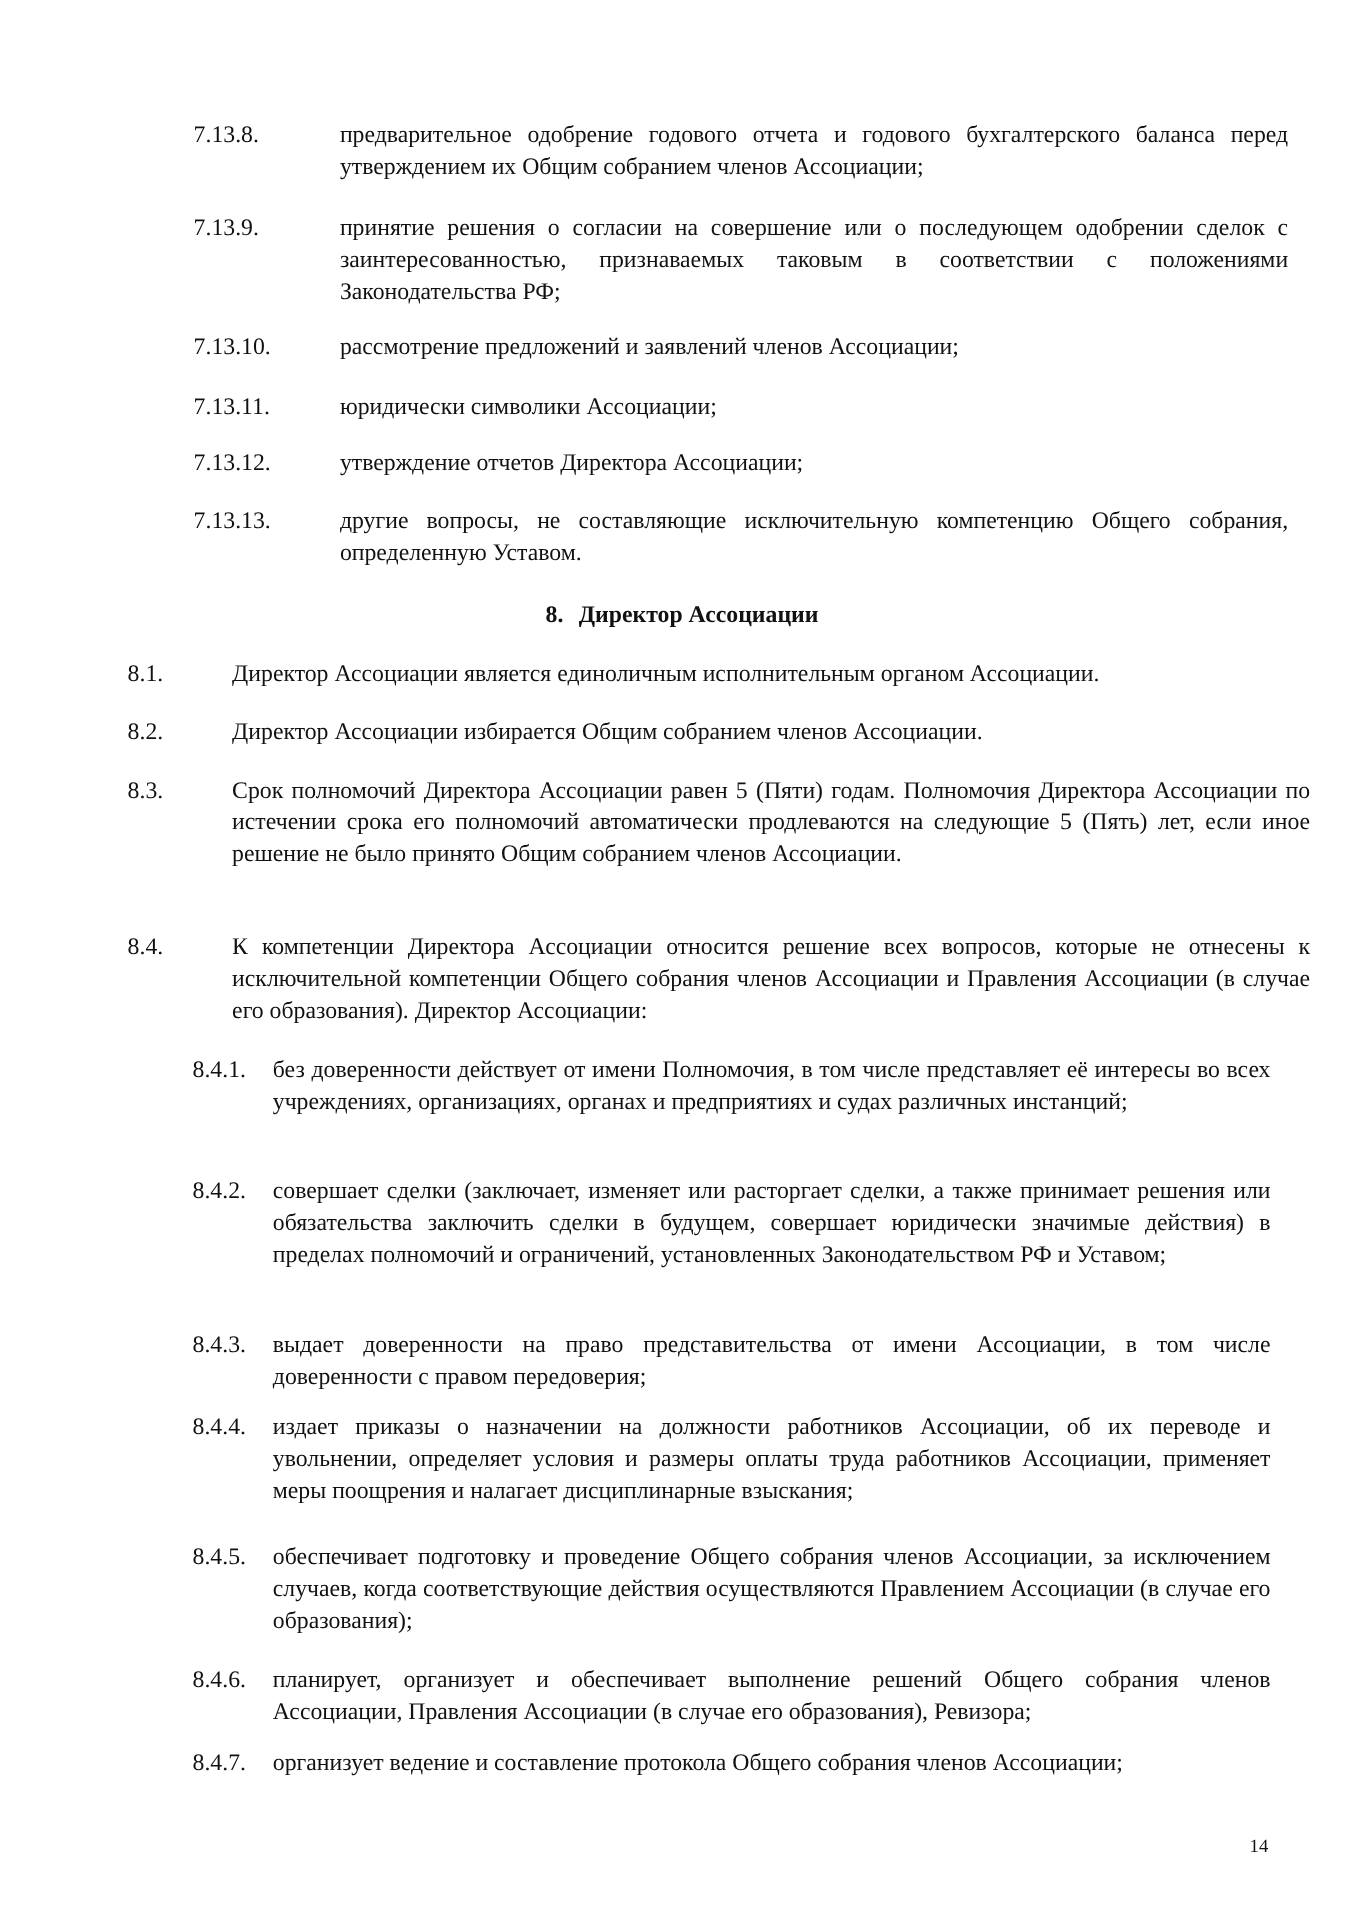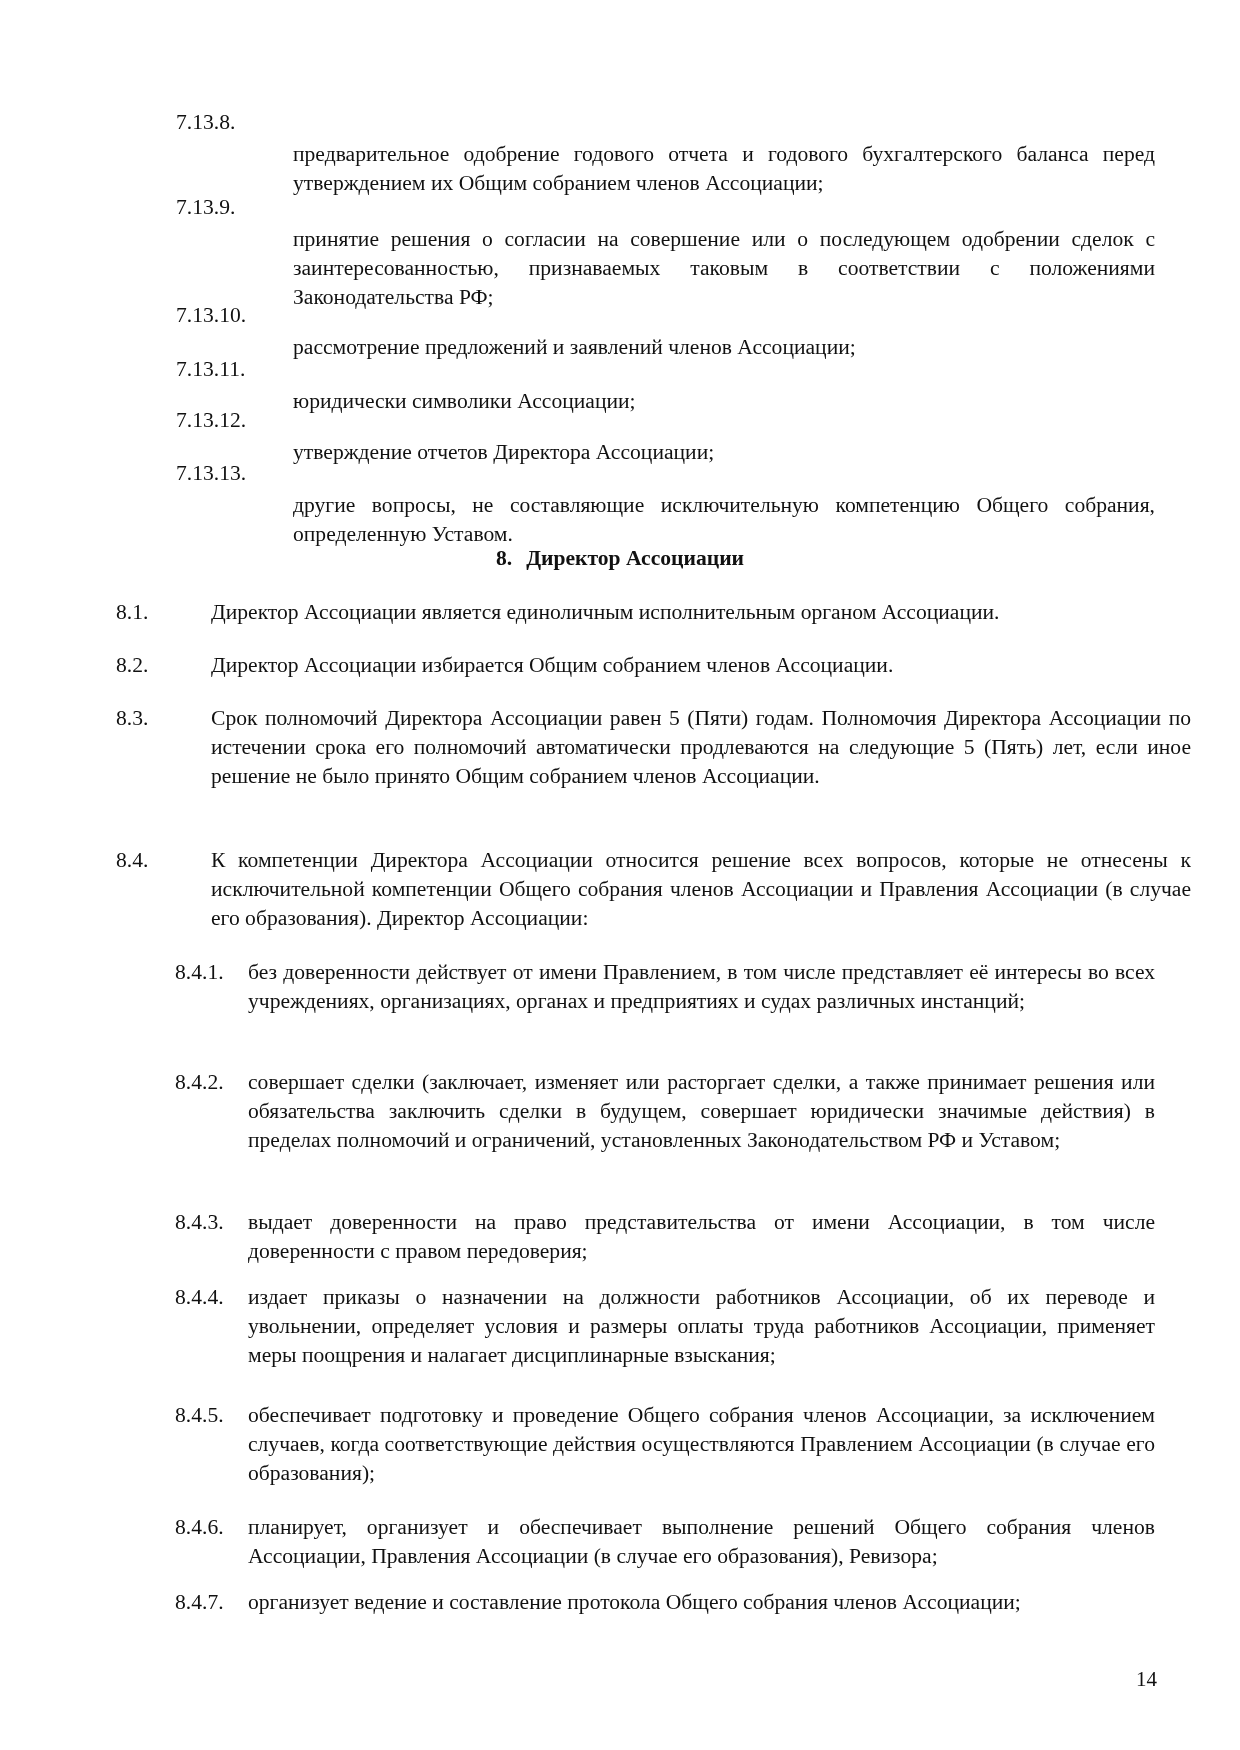--- a/index.html
+++ b/index.html
@@ -4,24 +4,24 @@
 <style>
   html, body { margin: 0; padding: 0; background: #ffffff; }
   body { width: 1240px; height: 1750px; position: relative; overflow: hidden;
          font-family: "Liberation Serif", "DejaVu Serif", serif; color: #111111; }
   .item { position: absolute; font-size: 21.6px; line-height: 28.8px; }
   .num { position: absolute; top: 0; white-space: nowrap; }
   .txt { position: absolute; top: 0; text-align: justify; text-align-last: left; }
   .heading { position: absolute; left: 0; width: 1240px; top: 544px; text-align: center;
              font-weight: bold; font-size: 21.6px; line-height: 28.8px; }
   .heading .hnum { display: inline-block; margin-right: 14px; }
-  .pagenum { position: absolute; left: 1136px; top: 1668px; font-size: 21px; line-height: 22px; }
+  .pagenum { position: absolute; left: 1136px; top: 1668px; font-size: 17px; line-height: 22px; }
   
   .l3 .num { left: 176px; text-align: center; }
-  .l3 .txt { left: 293px; width: 862px; margin-top: 32px; }
+  .l3 .txt { left: 309px; width: 862px; }
   
   .l1 .num { left: 116px; }
   .l1 .txt { left: 175px; width: 980px; margin-left: 36px; }
   
   .l2 .num { left: 175px; }
   .l2 .txt { left: 248px; width: 907px; }
 </style>
 </head>
 <body>
 
@@ -68,21 +68,21 @@
     <span class="num">8.3.</span>
     <span class="txt">Срок полномочий Директора Ассоциации равен 5 (Пяти) годам. Полномочия Директора Ассоциации по истечении срока его полномочий автоматически продлеваются на следующие 5 (Пять) лет, если иное решение не было принято Общим собранием членов Ассоциации.</span>
   </div>
   <div class="item l1" style="top:846px">
     <span class="num">8.4.</span>
     <span class="txt">К компетенции Директора Ассоциации относится решение всех вопросов, которые не отнесены к исключительной компетенции Общего собрания членов Ассоциации и Правления Ассоциации (в случае его образования). Директор Ассоциации:</span>
   </div>
 
   <div class="item l2" style="top:958px">
     <span class="num">8.4.1.</span>
-    <span class="txt">без доверенности действует от имени Правлением, в том числе представляет её интересы во всех учреждениях, организациях, органах и предприятиях и судах различных инстанций;</span>
+    <span class="txt">без доверенности действует от имени Полномочия, в том числе представляет её интересы во всех учреждениях, организациях, органах и предприятиях и судах различных инстанций;</span>
   </div>
   <div class="item l2" style="top:1068px">
     <span class="num">8.4.2.</span>
     <span class="txt">совершает сделки (заключает, изменяет или расторгает сделки, а также принимает решения или обязательства заключить сделки в будущем, совершает юридически значимые действия) в пределах полномочий и ограничений, установленных Законодательством РФ и Уставом;</span>
   </div>
   <div class="item l2" style="top:1208px">
     <span class="num">8.4.3.</span>
     <span class="txt">выдает доверенности на право представительства от имени Ассоциации, в том числе доверенности с правом передоверия;</span>
   </div>
   <div class="item l2" style="top:1283px">

